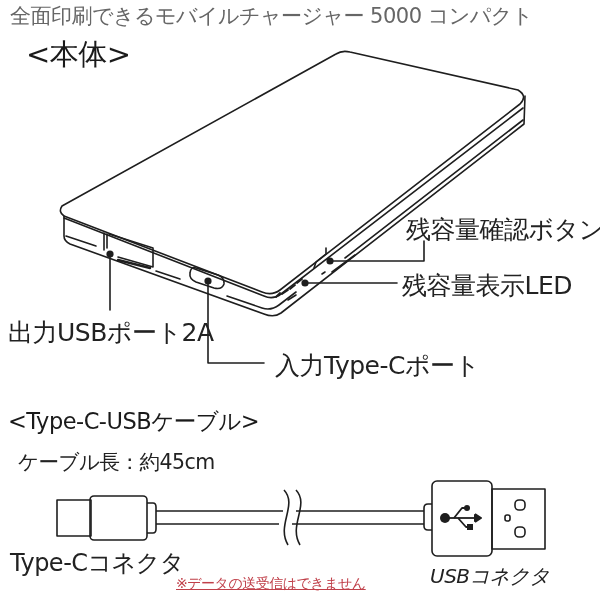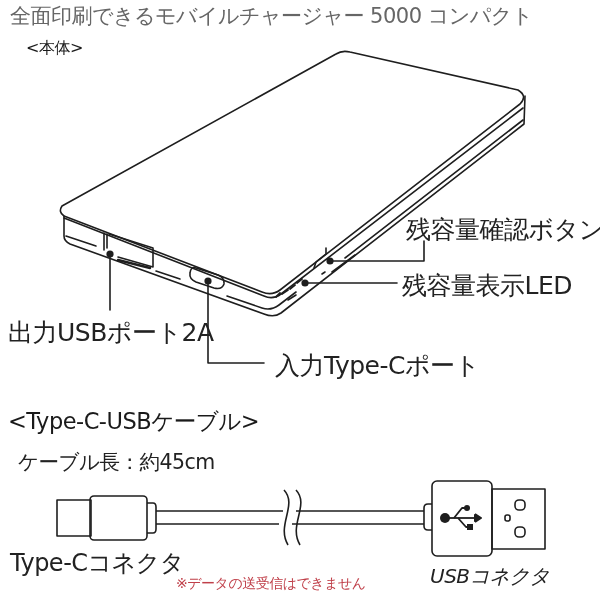--- a/index.html
+++ b/index.html
@@ -1,20 +1,20 @@
 <!DOCTYPE html>
 <html><head>
 <meta charset="utf-8">
 <style>
   html, body { margin: 0; padding: 0; background: #ffffff; }
   body { width: 600px; height: 600px; position: relative; overflow: hidden;
          font-family: "DejaVu Sans", "Liberation Sans", sans-serif; }
   .txt { position: absolute; white-space: nowrap; line-height: 1; letter-spacing: -0.5px; text-align: center; }
   .title { left: 10px; top: 6px; font-size: 21px; color: #666666; }
-  .h-body { left: 26px; top: 40px; font-size: 16px; color: #1a1a1a; }
+  .h-body { left: 26px; top: 40px; font-size: 29px; color: #1a1a1a; }
   .lbl { font-size: 25px; color: #222222; }
   .h-cable { left: 8px; top: 410px; font-size: 22.5px; color: #1a1a1a; }
   .cable-len { left: 18px; top: 452px; font-size: 20.5px; color: #222222; }
   .note { font-size: 14px; }
   svg.art { position: absolute; left: 0; top: 0; }
 </style>
 </head>
 <body>
 
 <div class="txt title">全面印刷できるモバイルチャージャー 5000 コンパクト</div>
@@ -115,13 +115,13 @@
 
 <div class="txt lbl" style="left:406px; top:217px;">残容量確認ボタン</div>
 <div class="txt lbl" style="left:402px; top:273px;">残容量表示LED</div>
 <div class="txt lbl" style="left:8px; top:320px;">出力USBポート2A</div>
 <div class="txt lbl" style="left:275px; top:353px;">入力Type-Cポート</div>
 
 <div class="txt h-cable">&lt;Type-C-USBケーブル&gt;</div>
 <div class="txt cable-len">ケーブル長：約45cm</div>
 <div class="txt lbl" style="left:10px; top:551px; font-size:24px;">Type-Cコネクタ</div>
 <div class="txt lbl" style="left:430px; top:566px; font-size:20px;font-style:italic;">USBコネクタ</div>
-<div class="txt note" style="left:176px; top:576px; color:#c0404a;">※データの送受信はできません</div>
+<div class="txt note" style="left:176px; top:576px; color:#c0404a;text-decoration:underline;">※データの送受信はできません</div>
 
 </body></html>

